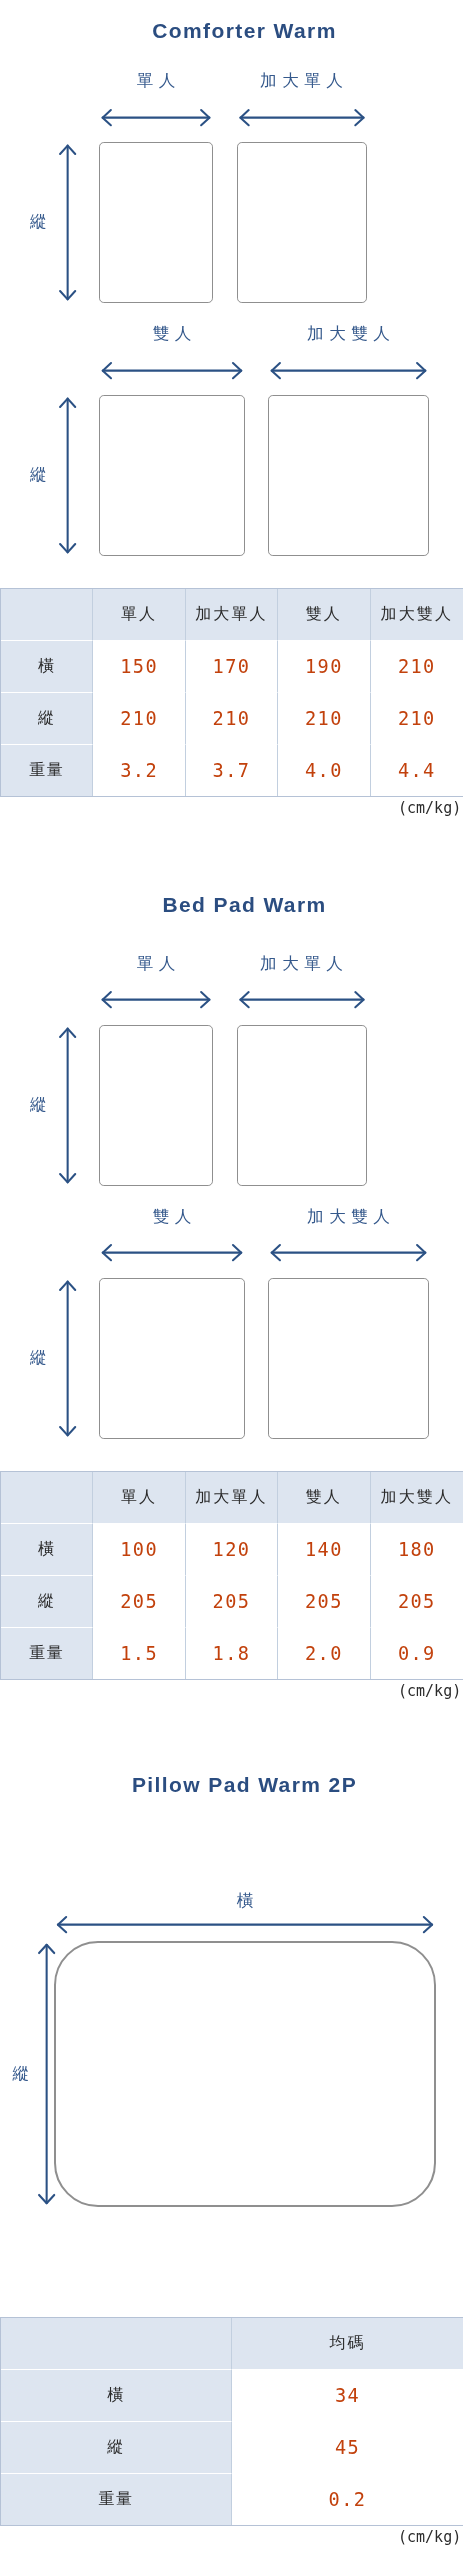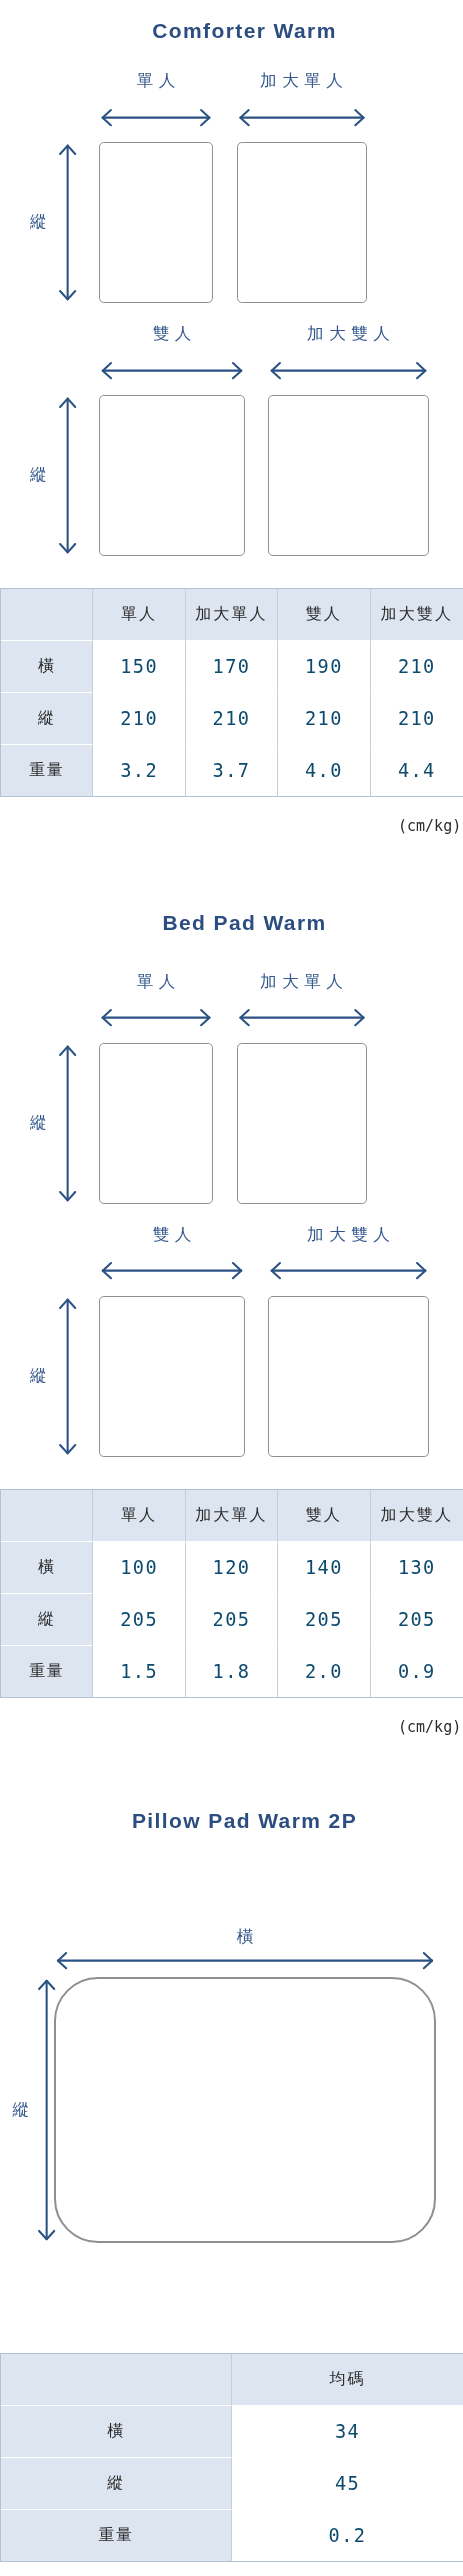--- a/index.html
+++ b/index.html
@@ -101,29 +101,29 @@
     text-align:center;
     vertical-align:middle;
     border-right:0.7px solid #c2cfdf;
     border-bottom:1.4px solid #ffffff;
     padding:0;
   }
   table.size-table tr td:last-child{border-right:none;}
   table.size-table tr:last-child td{border-bottom:none;}
   td.hd{background:#dde5f0;font-size:16px;letter-spacing:2.1px;color:#2b2b2b;}
   td.lbl{background:#dde5f0;font-size:16px;letter-spacing:1.4px;color:#2b2b2b;}
-  td.val{background:#ffffff;font-size:18.6px;font-family:"DejaVu Sans Mono","Liberation Mono",monospace;letter-spacing:1.4px;color:#0c4a6e;}
+  td.val{background:#ffffff;font-size:18.6px;font-family:"DejaVu Sans Mono","Liberation Mono",monospace;letter-spacing:1.4px;color:#c2410c;}
   #table-3{margin-top:110px;}
 
   .unit-note{
     text-align:right;
     padding-right:2.8px;
     font-size:15px;
     line-height:21px;
-    margin-top:19px;
+    margin-top:1px;
     color:#2b2b2b;
     font-family:"DejaVu Sans Mono","Liberation Mono",monospace;
   }
 </style>
 </head>
 <body>
 
 <div class="page">
 
   <div>
@@ -290,21 +290,21 @@
         <td class="hd">單人</td>
         <td class="hd">加大單人</td>
         <td class="hd">雙人</td>
         <td class="hd">加大雙人</td>
       </tr>
       <tr>
         <td class="lbl">橫</td>
         <td class="val">100</td>
         <td class="val">120</td>
         <td class="val">140</td>
-        <td class="val">130</td>
+        <td class="val">180</td>
       </tr>
       <tr>
         <td class="lbl">縱</td>
         <td class="val">205</td>
         <td class="val">205</td>
         <td class="val">205</td>
         <td class="val">205</td>
       </tr>
       <tr>
         <td class="lbl">重量</td>

